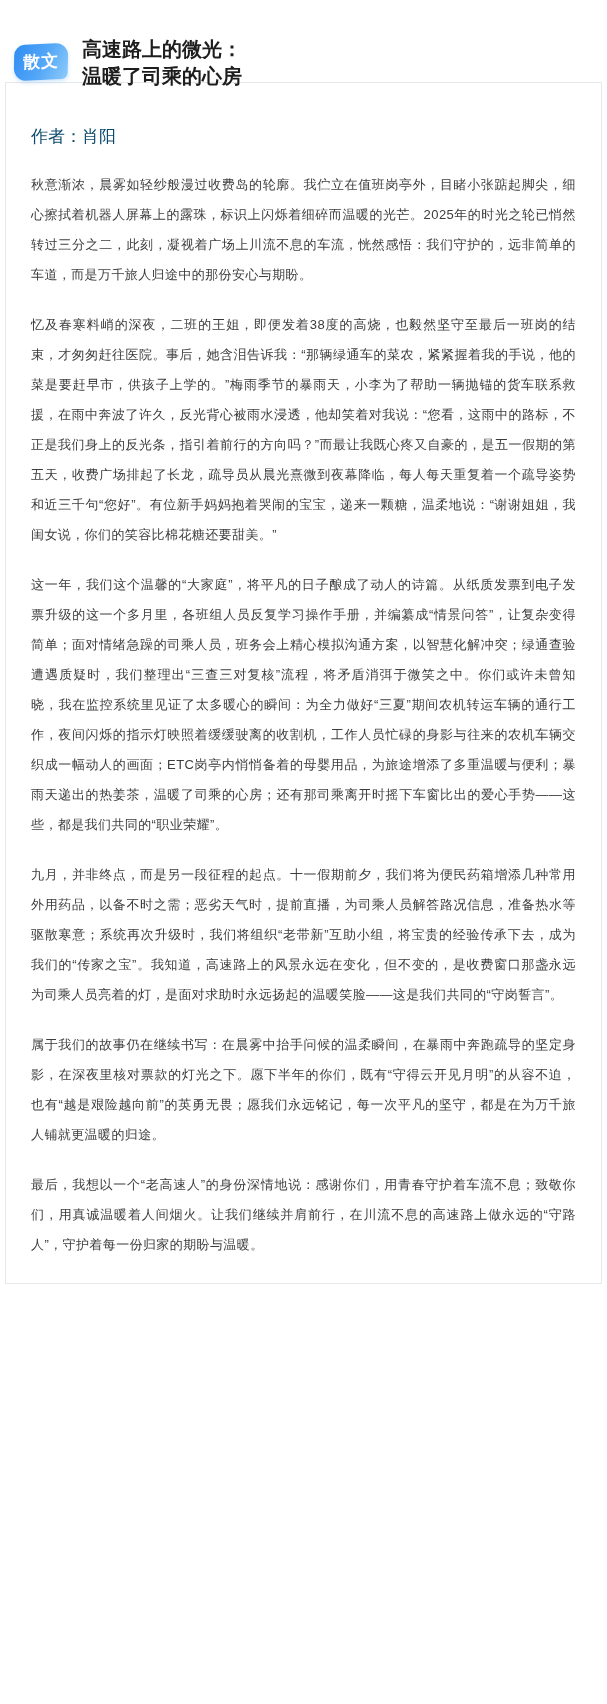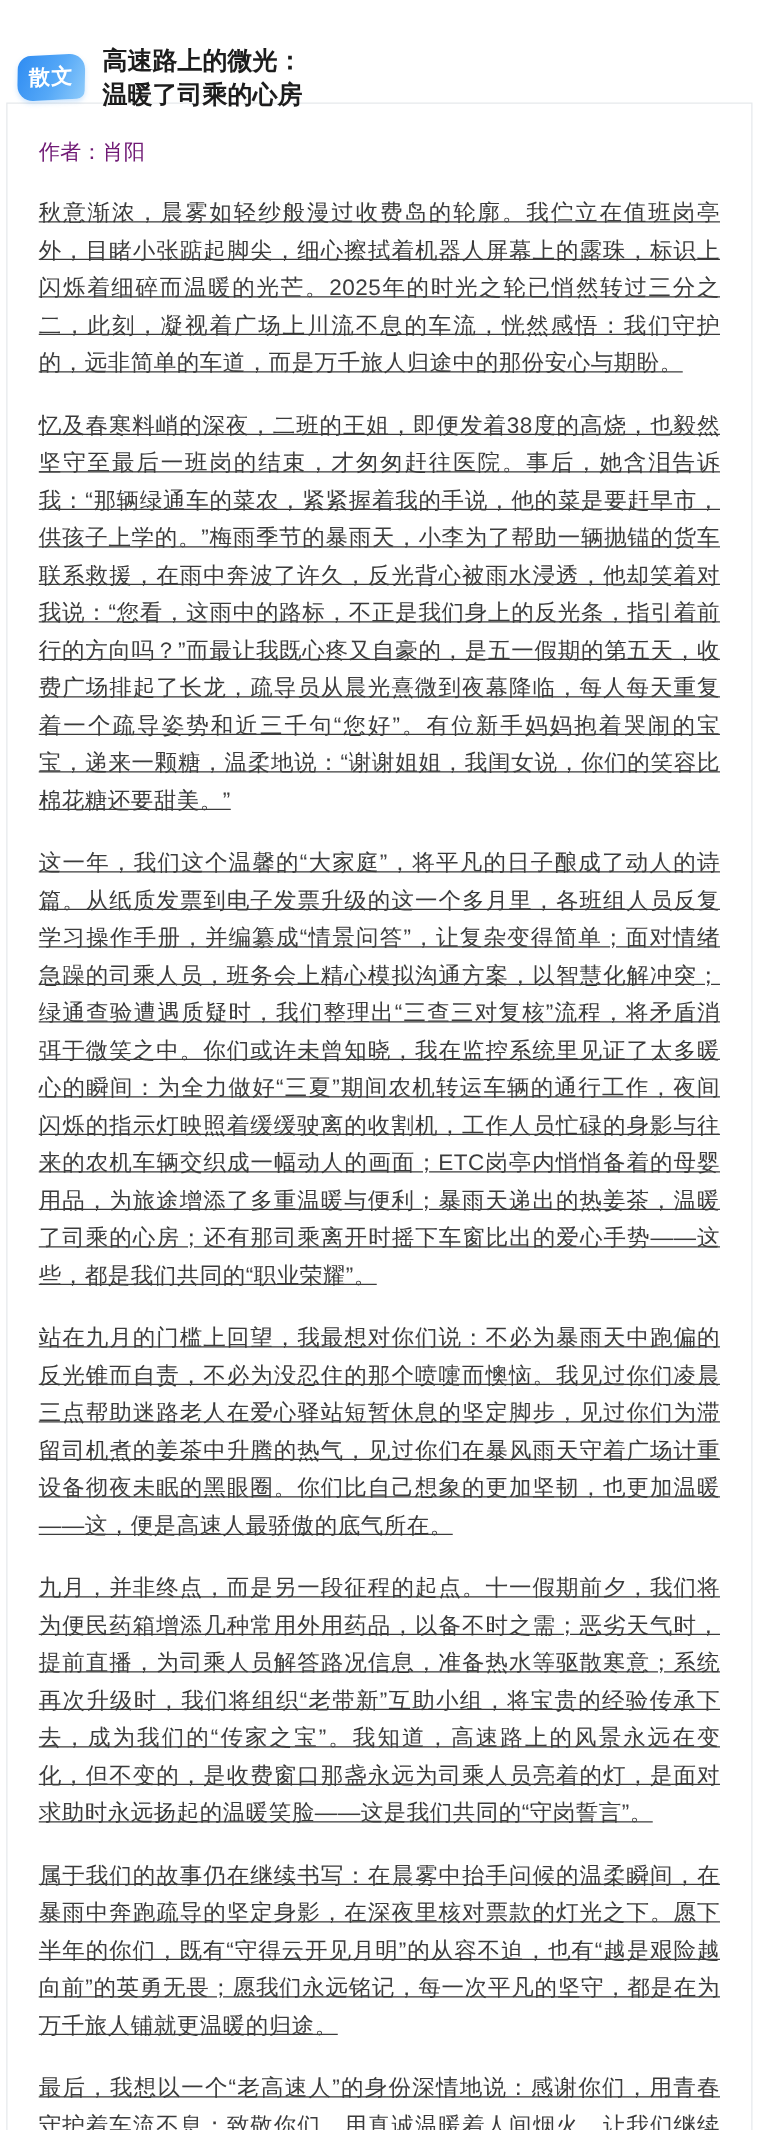--- a/index.html
+++ b/index.html
@@ -35,27 +35,27 @@
   
   .card{
     position:relative;z-index:1;
     margin:-8px 5px 0 5px;
     border:1px solid #e6e9ec;
     background:#ffffff;
     padding:27px 25px 23px 25px;
     box-sizing:border-box;
   }
   .author{
-    margin:0 0 21px 0;
-    font-size:17px;color:#701a75;line-height:24px;
+    margin:15px 0 21px 0;
+    font-size:17px;color:#0c4a6e;line-height:24px;
   }
   .para{
     margin:0 0 20px 0;
-    font-size:18px;line-height:30px;color:#3c3c3c;
-    text-align:justify;letter-spacing:.4px;text-decoration:underline;
+    font-size:13px;line-height:30px;color:#3c3c3c;
+    text-align:justify;letter-spacing:.4px;
   }
   .para:last-child{margin-bottom:0;}
 </style>
 </head>
 <body>
 
 <div class="page">
 
   <header class="article-header">
     <span class="badge">散文</span>
@@ -64,20 +64,19 @@
       <span>温暖了司乘的心房</span>
     </h1>
   </header>
 
   <section class="card">
     <p class="author">作者：肖阳</p>
 
     <p class="para">秋意渐浓，晨雾如轻纱般漫过收费岛的轮廓。我伫立在值班岗亭外，目睹小张踮起脚尖，细心擦拭着机器人屏幕上的露珠，标识上闪烁着细碎而温暖的光芒。2025年的时光之轮已悄然转过三分之二，此刻，凝视着广场上川流不息的车流，恍然感悟：我们守护的，远非简单的车道，而是万千旅人归途中的那份安心与期盼。</p>
     <p class="para">忆及春寒料峭的深夜，二班的王姐，即便发着38度的高烧，也毅然坚守至最后一班岗的结束，才匆匆赶往医院。事后，她含泪告诉我：“那辆绿通车的菜农，紧紧握着我的手说，他的菜是要赶早市，供孩子上学的。”梅雨季节的暴雨天，小李为了帮助一辆抛锚的货车联系救援，在雨中奔波了许久，反光背心被雨水浸透，他却笑着对我说：“您看，这雨中的路标，不正是我们身上的反光条，指引着前行的方向吗？”而最让我既心疼又自豪的，是五一假期的第五天，收费广场排起了长龙，疏导员从晨光熹微到夜幕降临，每人每天重复着一个疏导姿势和近三千句“您好”。有位新手妈妈抱着哭闹的宝宝，递来一颗糖，温柔地说：“谢谢姐姐，我闺女说，你们的笑容比棉花糖还要甜美。”</p>
     <p class="para">这一年，我们这个温馨的“大家庭”，将平凡的日子酿成了动人的诗篇。从纸质发票到电子发票升级的这一个多月里，各班组人员反复学习操作手册，并编纂成“情景问答”，让复杂变得简单；面对情绪急躁的司乘人员，班务会上精心模拟沟通方案，以智慧化解冲突；绿通查验遭遇质疑时，我们整理出“三查三对复核”流程，将矛盾消弭于微笑之中。你们或许未曾知晓，我在监控系统里见证了太多暖心的瞬间：为全力做好“三夏”期间农机转运车辆的通行工作，夜间闪烁的指示灯映照着缓缓驶离的收割机，工作人员忙碌的身影与往来的农机车辆交织成一幅动人的画面；ETC岗亭内悄悄备着的母婴用品，为旅途增添了多重温暖与便利；暴雨天递出的热姜茶，温暖了司乘的心房；还有那司乘离开时摇下车窗比出的爱心手势——这些，都是我们共同的“职业荣耀”。</p>
-    <p class="para">站在九月的门槛上回望，我最想对你们说：不必为暴雨天中跑偏的反光锥而自责，不必为没忍住的那个喷嚏而懊恼。我见过你们凌晨三点帮助迷路老人在爱心驿站短暂休息的坚定脚步，见过你们为滞留司机煮的姜茶中升腾的热气，见过你们在暴风雨天守着广场计重设备彻夜未眠的黑眼圈。你们比自己想象的更加坚韧，也更加温暖——这，便是高速人最骄傲的底气所在。</p>
     <p class="para">九月，并非终点，而是另一段征程的起点。十一假期前夕，我们将为便民药箱增添几种常用外用药品，以备不时之需；恶劣天气时，提前直播，为司乘人员解答路况信息，准备热水等驱散寒意；系统再次升级时，我们将组织“老带新”互助小组，将宝贵的经验传承下去，成为我们的“传家之宝”。我知道，高速路上的风景永远在变化，但不变的，是收费窗口那盏永远为司乘人员亮着的灯，是面对求助时永远扬起的温暖笑脸——这是我们共同的“守岗誓言”。</p>
     <p class="para">属于我们的故事仍在继续书写：在晨雾中抬手问候的温柔瞬间，在暴雨中奔跑疏导的坚定身影，在深夜里核对票款的灯光之下。愿下半年的你们，既有“守得云开见月明”的从容不迫，也有“越是艰险越向前”的英勇无畏；愿我们永远铭记，每一次平凡的坚守，都是在为万千旅人铺就更温暖的归途。</p>
     <p class="para">最后，我想以一个“老高速人”的身份深情地说：感谢你们，用青春守护着车流不息；致敬你们，用真诚温暖着人间烟火。让我们继续并肩前行，在川流不息的高速路上做永远的“守路人”，守护着每一份归家的期盼与温暖。</p>
 
   </section>
 
 </div>
 
 </body></html>

